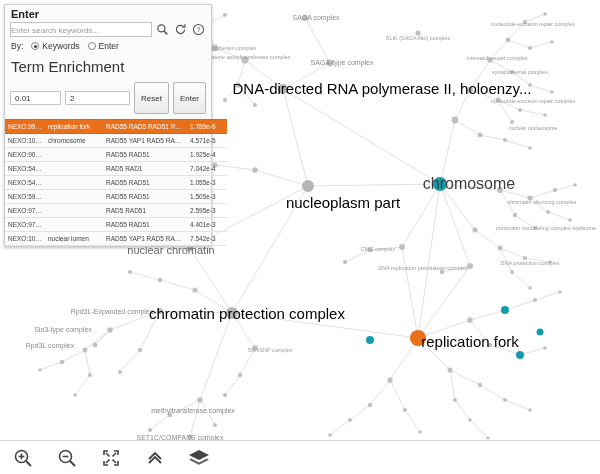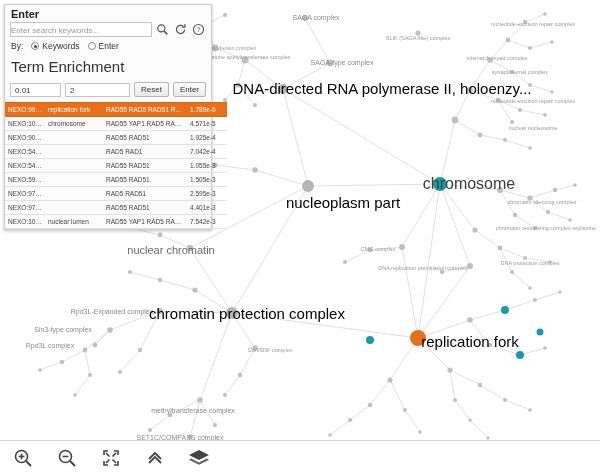--- a/index.html
+++ b/index.html
@@ -67,21 +67,21 @@
     width:calc(100% - 10px);
   }
   .paramrow{display:flex;align-items:center;gap:4px;padding:5px 5px 5px 5px;}
   .pin{
     height:14px;border:1px solid #c4c4c4;background:#fff;font-size:8px;
     padding:0 4px;box-sizing:border-box;color:#333;line-height:14px;
   }
   .pin.a{width:51px;}
   .pin.b{flex:1;}
   .pbtn{
-    height:15px;border:1px solid #b5b5b5;border-radius:2px;
+    height:32px;border:1px solid #b5b5b5;border-radius:2px;
     background:linear-gradient(#fdfdfd,#e9e9e9);
     font-size:8px;color:#333;padding:0 6px;cursor:pointer;
     line-height:13px;
   }
   
   table.res{border-collapse:collapse;width:100%;font-size:6.5px;color:#444;table-layout:fixed;}
   table.res td{
     border-top:1px solid #e2e2e2;border-bottom:1px solid #e2e2e2;
     padding:3px 3px;white-space:nowrap;overflow:hidden;text-overflow:ellipsis;
   }

